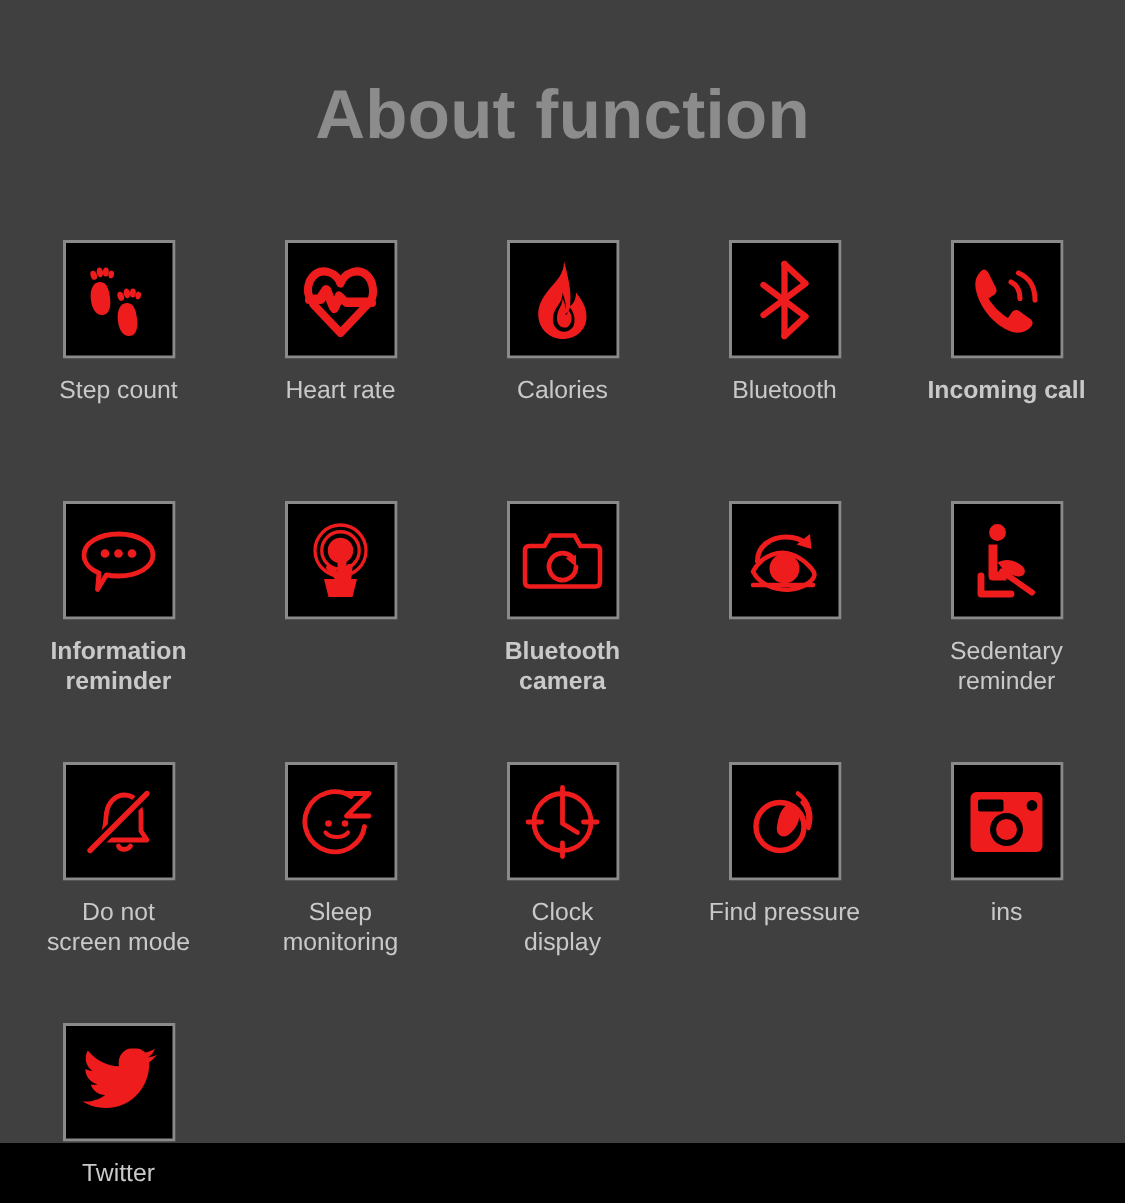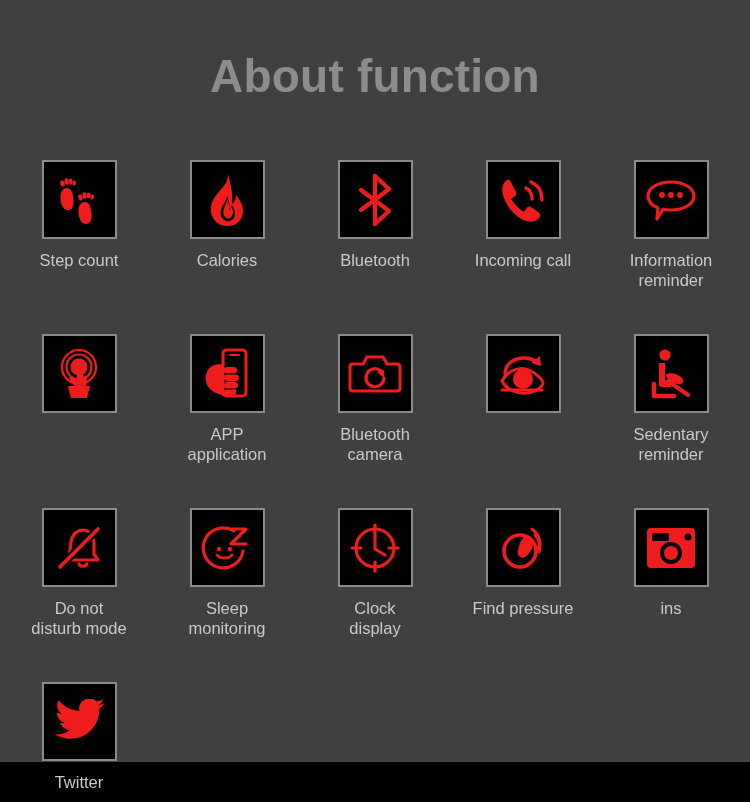--- a/index.html
+++ b/index.html
@@ -47,21 +47,21 @@
     row-gap: 0px;
     column-gap: 0px;
     gap: 14px;
   }
   .cell {
     display: flex;
     flex-direction: column;
     align-items: center;
   }
   .row-h-1 { height: 154px; }
-  .row-h-2 { height: 160px; }
+  .row-h-2 { height: 160px; font-weight: bold; }
   .row-h-3 { height: 160px; }
   .row-h-4 { height: 160px; }
 
   .icon-box {
     width: 75px;
     height: 79px;
     border: 2px solid #8a8a8a;
     box-sizing: border-box;
     display: flex;
     align-items: center;
@@ -106,20 +106,32 @@
               <ellipse cx="30.6" cy="21.6" rx="2.1" ry="3.3" transform="rotate(-10 30.6 21.6)"></ellipse>
               <ellipse cx="34.6" cy="21.4" rx="2.0" ry="3.0" transform="rotate(2 34.6 21.4)"></ellipse>
               <ellipse cx="38.2" cy="23.0" rx="1.8" ry="2.6" transform="rotate(12 38.2 23)"></ellipse>
             </g>
           </svg>
         </span>
       </div>
       <div class="cell-label">Step count</div>
     </div>
 
+    <div class="cell row-h-1">
+      <div class="icon-box">
+        <span>
+          <svg width="54" height="50" viewBox="0 0 54 50">
+            <path d="M27 14 C24 6 15 4 10 8 C5 12 4 20 7 24 L13 24 L17 18 L22 30 L26 22 L30 26 L47 26 C50 21 49 12 44 8 C39 4 30 6 27 14 Z" fill="none" stroke="#ee1c1c" stroke-width="5.4" stroke-linejoin="round" stroke-linecap="round"></path>
+            <path d="M6 25 L14 25 L18 18 L23 31 L27 23 L31 27 L48 27" fill="none" stroke="#ee1c1c" stroke-width="5.4" stroke-linecap="round" stroke-linejoin="round"></path>
+            <path d="M9 28 L27 47 L45 28" fill="none" stroke="#ee1c1c" stroke-width="5.4" stroke-linecap="round" stroke-linejoin="round"></path>
+          </svg>
+        </span>
+      </div>
+      <div class="cell-label">Heart rate</div>
+    </div>
 
 
     <div class="cell row-h-1">
       <div class="icon-box">
         <span>
           <svg width="42" height="54" viewBox="0 0 42 54">
             <path d="M22 1 C22 10 17 14 12 20 C7 26 4 32 5 39 C6 47 13 53 21 53 C30 53 37 47 37 38 C37 31 33 26 30 22 C30 27 28 30 26 31 C27 24 26 16 22 1 Z" fill="#ee1c1c"></path>
             <path d="M21 22 C21 28 18 30 16 34 C14 38 14 43 17 46 C20 49 25 49 28 45 C30 41 29 36 26 32 C25 35 24 36 23 36 C24 32 23 28 21 22 Z" fill="#000000"></path>
             <path d="M21 26 C21 30 19 32 18 35 C17 38 17 42 19 44 C21 46 25 46 26 43 C28 40 27 36 25 34 C24 36 24 37 23 37 C24 34 23 30 21 26 Z" fill="#ee1c1c"></path>
           </svg>
@@ -185,40 +197,20 @@
               <circle cx="25" cy="19" r="12.5"></circle>
             </g>
             <circle cx="25" cy="19" r="8.5" fill="#ee1c1c"></circle>
             <path d="M23 19 L23 33 L19 29 C17 27 14 30 16 32 L23 40 L32 40 L33 30 C33 27 29 27 29 30 L29 19 C29 16 23 16 23 19 Z" fill="#ee1c1c"></path>
             <path d="M14 38 L36 38 L33 50 L17 50 Z" fill="#ee1c1c"></path>
           </svg>
         </span>
       </div>
     </div>
 
-    <div class="cell row-h-2">
-      <div class="icon-box">
-        <span>
-          <svg width="50" height="54" viewBox="0 0 50 54">
-            <rect x="21" y="3" width="23" height="46" rx="3.5" fill="none" stroke="#ee1c1c" stroke-width="3"></rect>
-            <rect x="27" y="7" width="11" height="2" rx="1" fill="#ee1c1c"></rect>
-            <circle cx="32.5" cy="44" r="2" fill="#ee1c1c"></circle>
-            <path d="M22 18 C16 16 9 18 6 23 C2 29 3 38 9 43 C14 47 20 48 22 48 Z" fill="#ee1c1c"></path>
-            <g fill="#ee1c1c">
-              <rect x="22" y="20" width="13" height="6.5" rx="3.2"></rect>
-              <rect x="22" y="27.5" width="15" height="6.5" rx="3.2"></rect>
-              <rect x="22" y="35" width="14" height="6.5" rx="3.2"></rect>
-              <rect x="22" y="42.5" width="12" height="6" rx="3"></rect>
-            </g>
-          </svg>
-        </span>
-      </div>
-      <div class="cell-label">APP
-application</div>
-    </div>
 
     <div class="cell row-h-2">
       <div class="icon-box">
         <span>
           <svg width="54" height="42" viewBox="0 0 54 42">
             <path d="M5 11 L15 11 L19 4 L35 4 L39 11 L49 11 C51 11 52 12 52 14 L52 35 C52 37 51 38 49 38 L5 38 C3 38 2 37 2 35 L2 14 C2 12 3 11 5 11 Z" fill="none" stroke="#ee1c1c" stroke-width="3"></path>
             <path d="M33 18 A9 9 0 1 0 36 25" fill="none" stroke="#ee1c1c" stroke-width="3.2" stroke-linecap="round"></path>
             <path d="M36 25 L36 17 L29 19" fill="#ee1c1c"></path>
           </svg>
         </span>
@@ -262,21 +254,21 @@
         <span>
           <svg width="50" height="50" viewBox="0 0 50 50">
             <path d="M13 35 C17 31 16 25 17 19 C18 12 23 7 29 7 C35 7 40 12 40 20 L40 31 L44 37 L16 37" fill="none" stroke="#ee1c1c" stroke-width="3.2" stroke-linejoin="round" stroke-linecap="round"></path>
             <path d="M25 41 C26 44 31 44 33 41" fill="none" stroke="#ee1c1c" stroke-width="3.2" stroke-linecap="round"></path>
             <path d="M6 44 L44 6" stroke="#000000" stroke-width="8" stroke-linecap="round"></path>
             <path d="M6 44 L44 6" stroke="#ee1c1c" stroke-width="3.6" stroke-linecap="round"></path>
           </svg>
         </span>
       </div>
       <div class="cell-label">Do not
-disturb mode</div>
+screen mode</div>
     </div>
 
     <div class="cell row-h-3">
       <div class="icon-box">
         <span>
           <svg width="52" height="50" viewBox="0 0 52 50">
             <path d="M33 8 A20 20 0 1 0 42 28" fill="none" stroke="#ee1c1c" stroke-width="3.2" stroke-linecap="round"></path>
             <g fill="none" stroke="#ee1c1c" stroke-width="3.2" stroke-linecap="round" stroke-linejoin="round">
               <path d="M30 6 L45 6 L30 21 L45 21"></path>
             </g>

